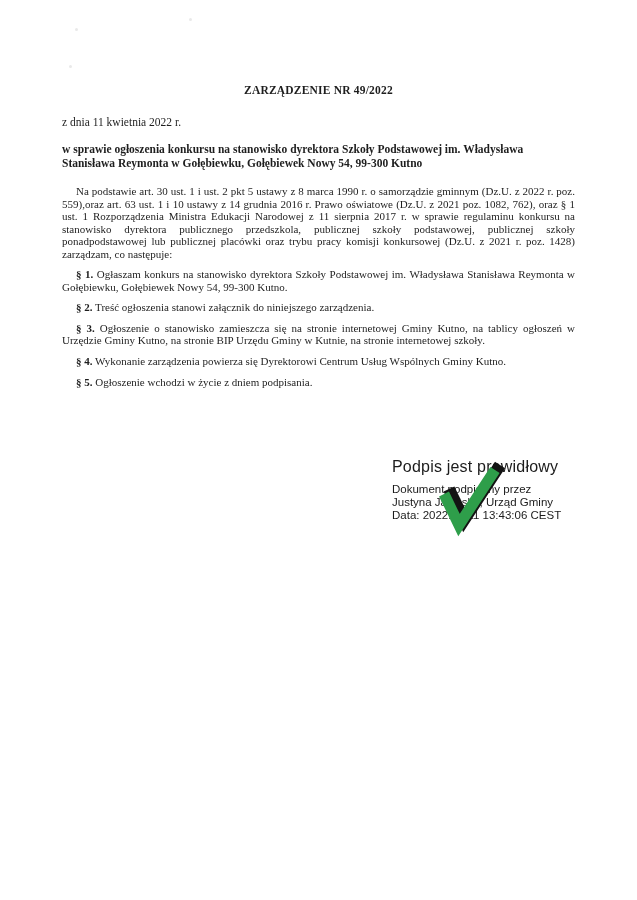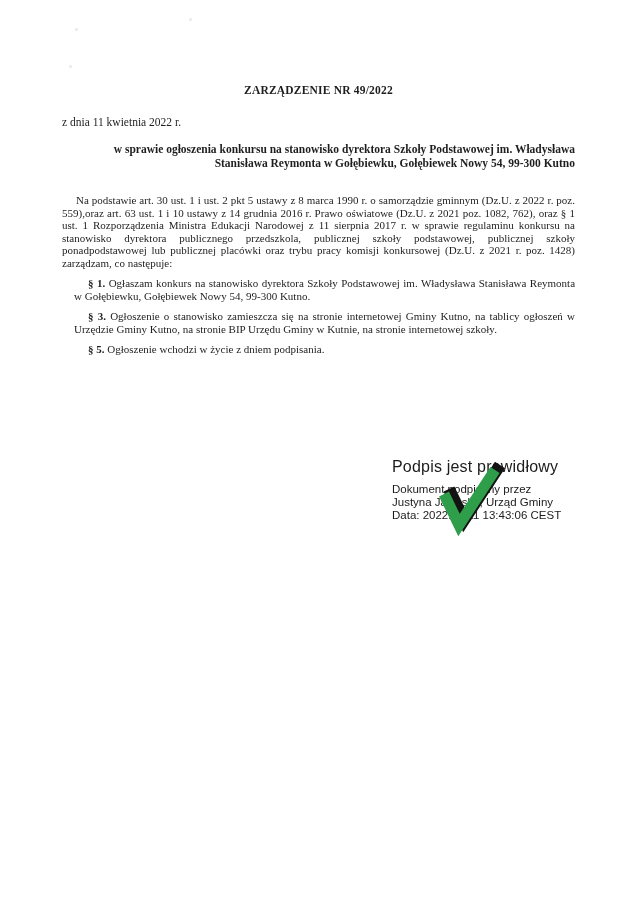--- a/index.html
+++ b/index.html
@@ -29,34 +29,34 @@
     font-size: 11.5px;
     line-height: 13px;
     letter-spacing: 0.2px;
   }
   .date-line {
     margin-top: 19px;
     font-size: 11.5px;
   }
   .subject {
     margin-top: 15px;
-    text-align: right;
+    text-align: left;
     font-weight: bold;
     font-size: 11.5px;
     line-height: 13.5px;
   }
   .legal {
-    margin: 24px 0 0 0;
+    margin: 15px 0 0 0;
     text-align: justify;
     text-indent: 14px;
     font-size: 11px;
     line-height: 12.5px;
   }
   .section {
-    margin: 8px 0 0 12px;
+    margin: 8px 0 0 0;
     text-align: justify;
     text-indent: 14px;
     font-size: 11px;
     line-height: 12.6px;
   }
   .section .par-no {
     font-weight: bold;
   }
   .sig {
     position: absolute;
@@ -112,23 +112,25 @@
     </div>
 
     <div class="date-line">z dnia 11 kwietnia 2022 r.</div>
 
     <div class="subject">w sprawie ogłoszenia konkursu na stanowisko dyrektora Szkoły Podstawowej im. Władysława Stanisława Reymonta w Gołębiewku, Gołębiewek Nowy 54, 99-300 Kutno</div>
 
     <p class="legal">Na podstawie art. 30 ust. 1 i ust. 2 pkt 5 ustawy z 8 marca 1990 r. o samorządzie gminnym (Dz.U. z 2022 r. poz. 559),oraz art. 63 ust. 1 i 10 ustawy z 14 grudnia 2016 r. Prawo oświatowe (Dz.U. z 2021 poz. 1082, 762), oraz § 1 ust. 1 Rozporządzenia Ministra Edukacji Narodowej z 11 sierpnia 2017 r. w sprawie regulaminu konkursu na stanowisko dyrektora publicznego przedszkola, publicznej szkoły podstawowej, publicznej szkoły ponadpodstawowej lub publicznej placówki oraz trybu pracy komisji konkursowej (Dz.U. z 2021 r. poz. 1428) zarządzam, co następuje:</p>
 
     <p class="section"><span class="par-no">§ 1.</span> <span>Ogłaszam konkurs na stanowisko dyrektora Szkoły Podstawowej im. Władysława Stanisława Reymonta w Gołębiewku, Gołębiewek Nowy 54, 99-300 Kutno.</span></p>
 
+    <p class="section"><span class="par-no">§ 2.</span> <span>Treść ogłoszenia stanowi załącznik do niniejszego zarządzenia.</span></p>
 
     <p class="section"><span class="par-no">§ 3.</span> <span>Ogłoszenie o stanowisko zamieszcza się na stronie internetowej Gminy Kutno, na tablicy ogłoszeń w Urzędzie Gminy Kutno, na stronie BIP Urzędu Gminy w Kutnie, na stronie internetowej szkoły.</span></p>
 
+    <p class="section"><span class="par-no">§ 4.</span> <span>Wykonanie zarządzenia powierza się Dyrektorowi Centrum Usług Wspólnych Gminy Kutno.</span></p>
 
     <p class="section"><span class="par-no">§ 5.</span> <span>Ogłoszenie wchodzi w życie z dniem podpisania.</span></p>
 
   </div>
 
   <div class="sig">
     <div class="sig-head">Podpis jest prawidłowy</div>
     <div class="sig-lines">
       <div>Dokument podpisany przez</div>
       <div>Justyna Jasińska, Urząd Gminy</div>

